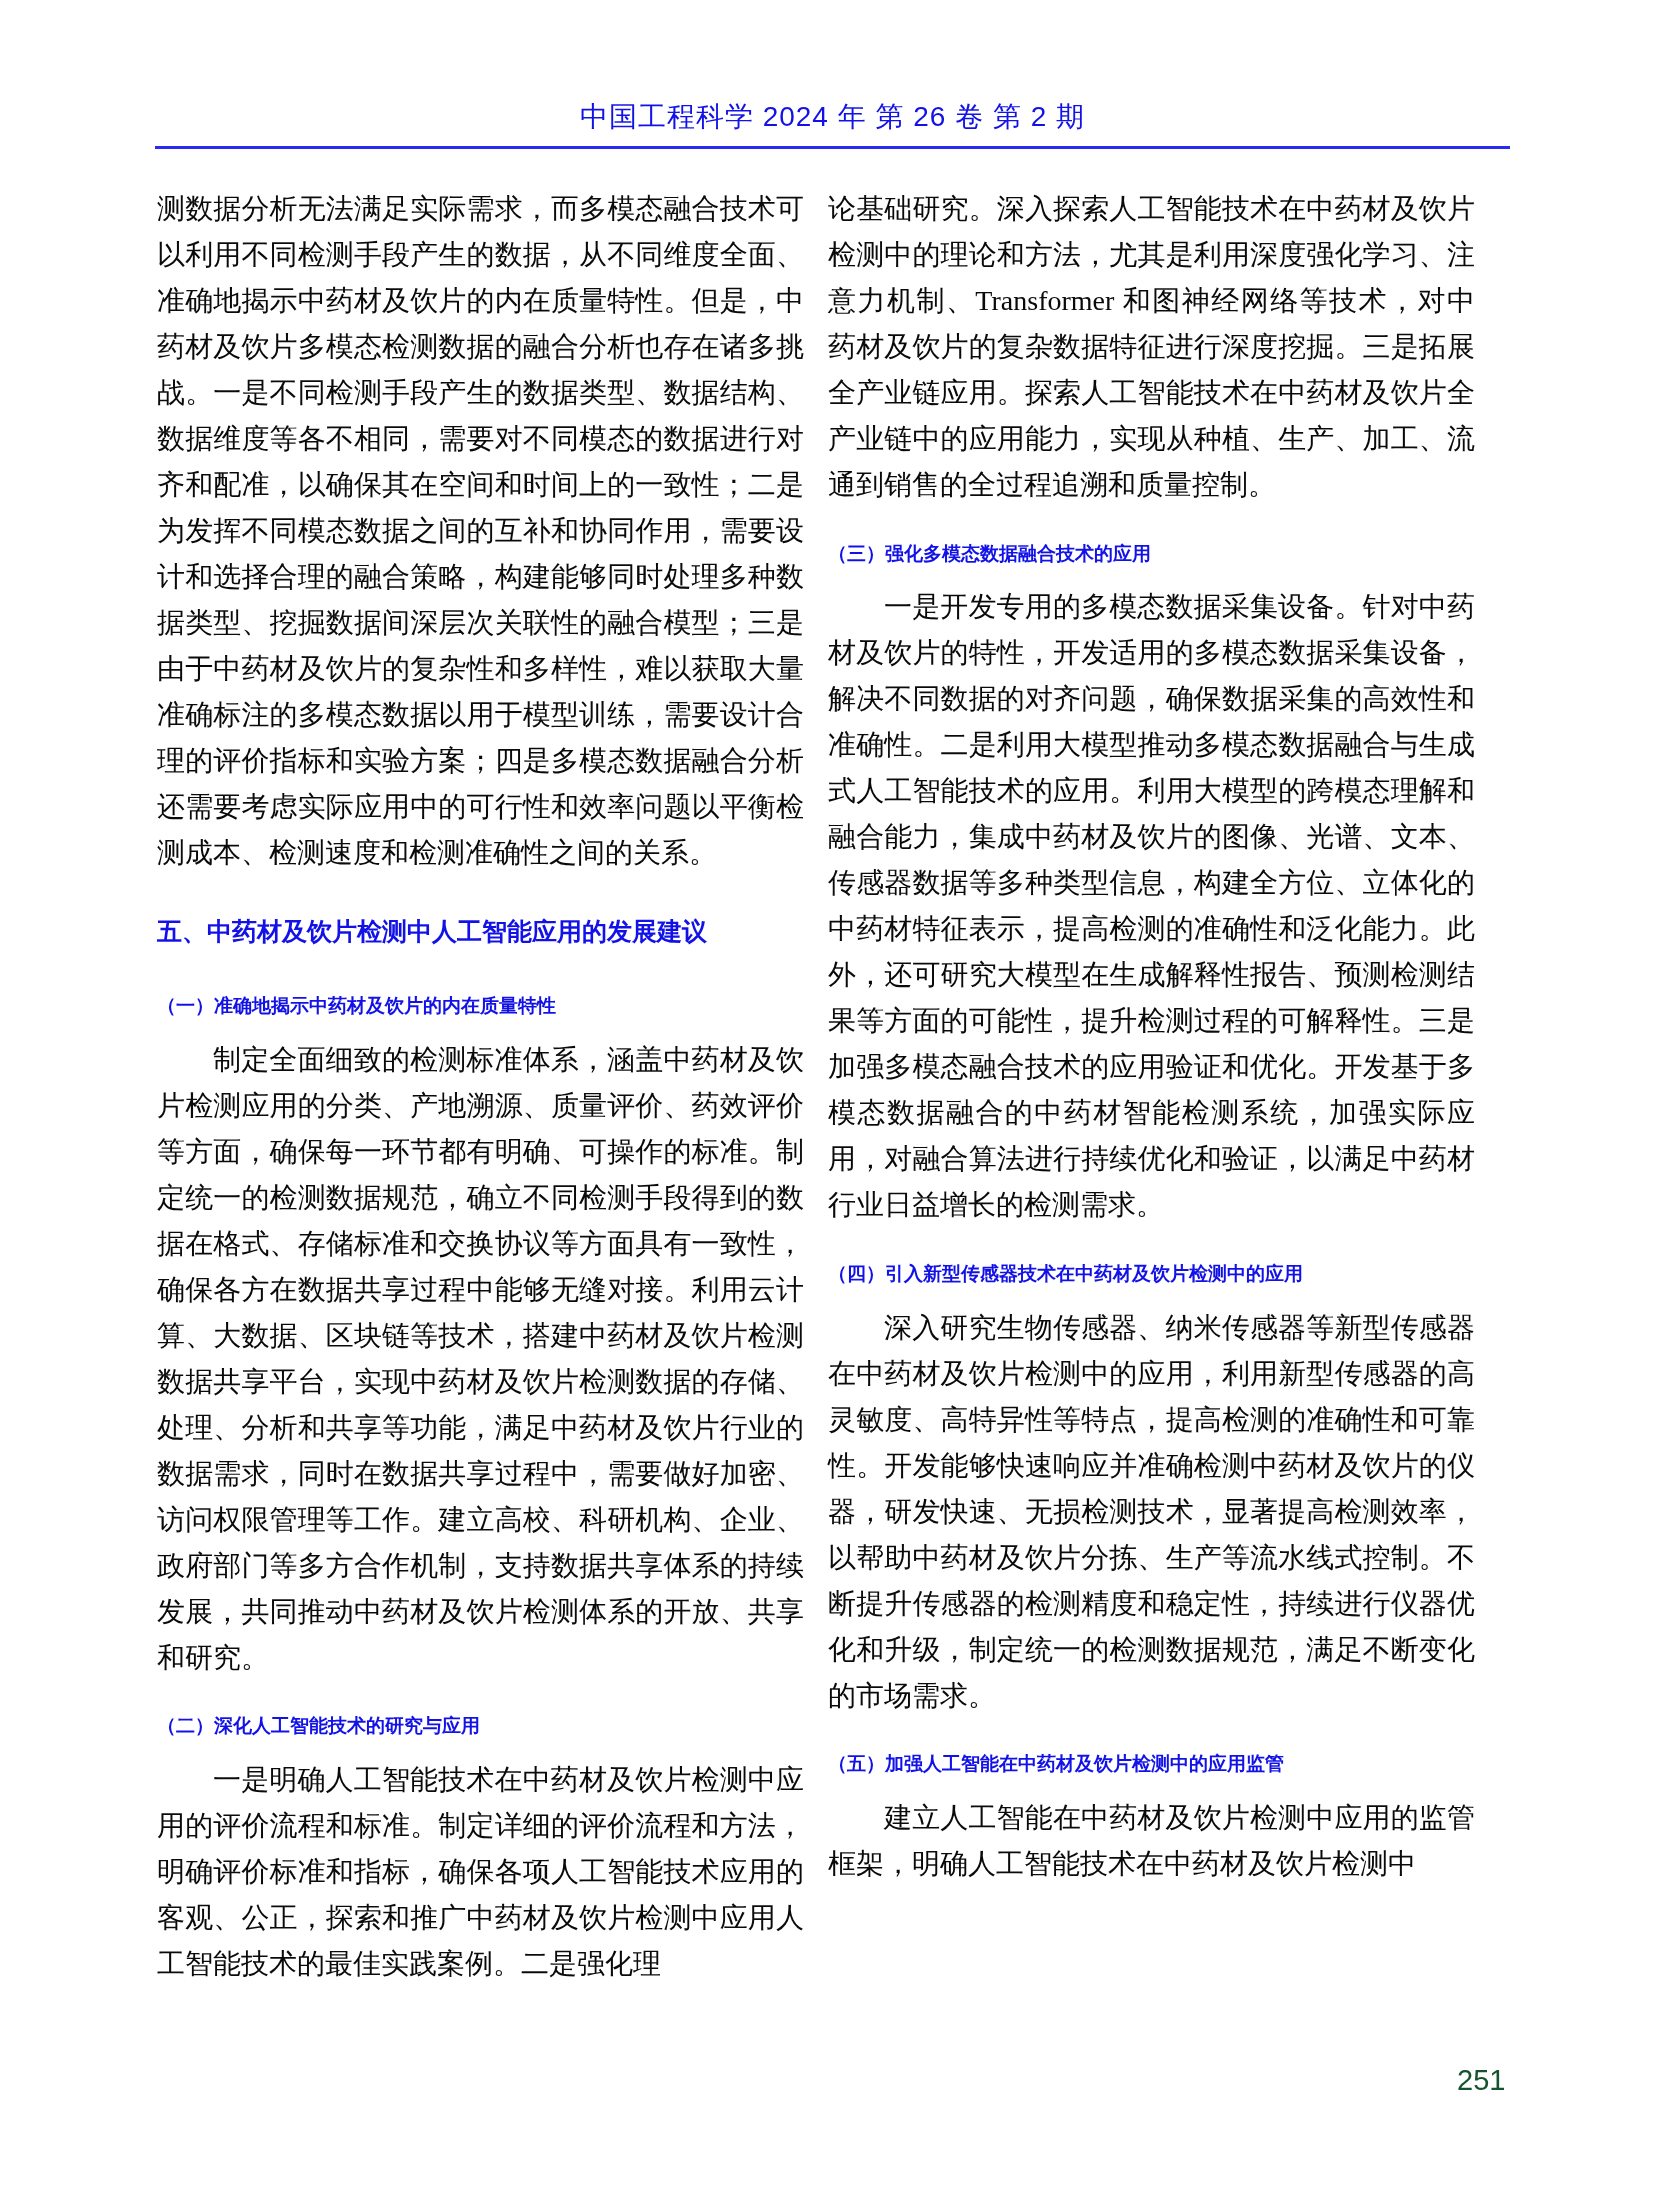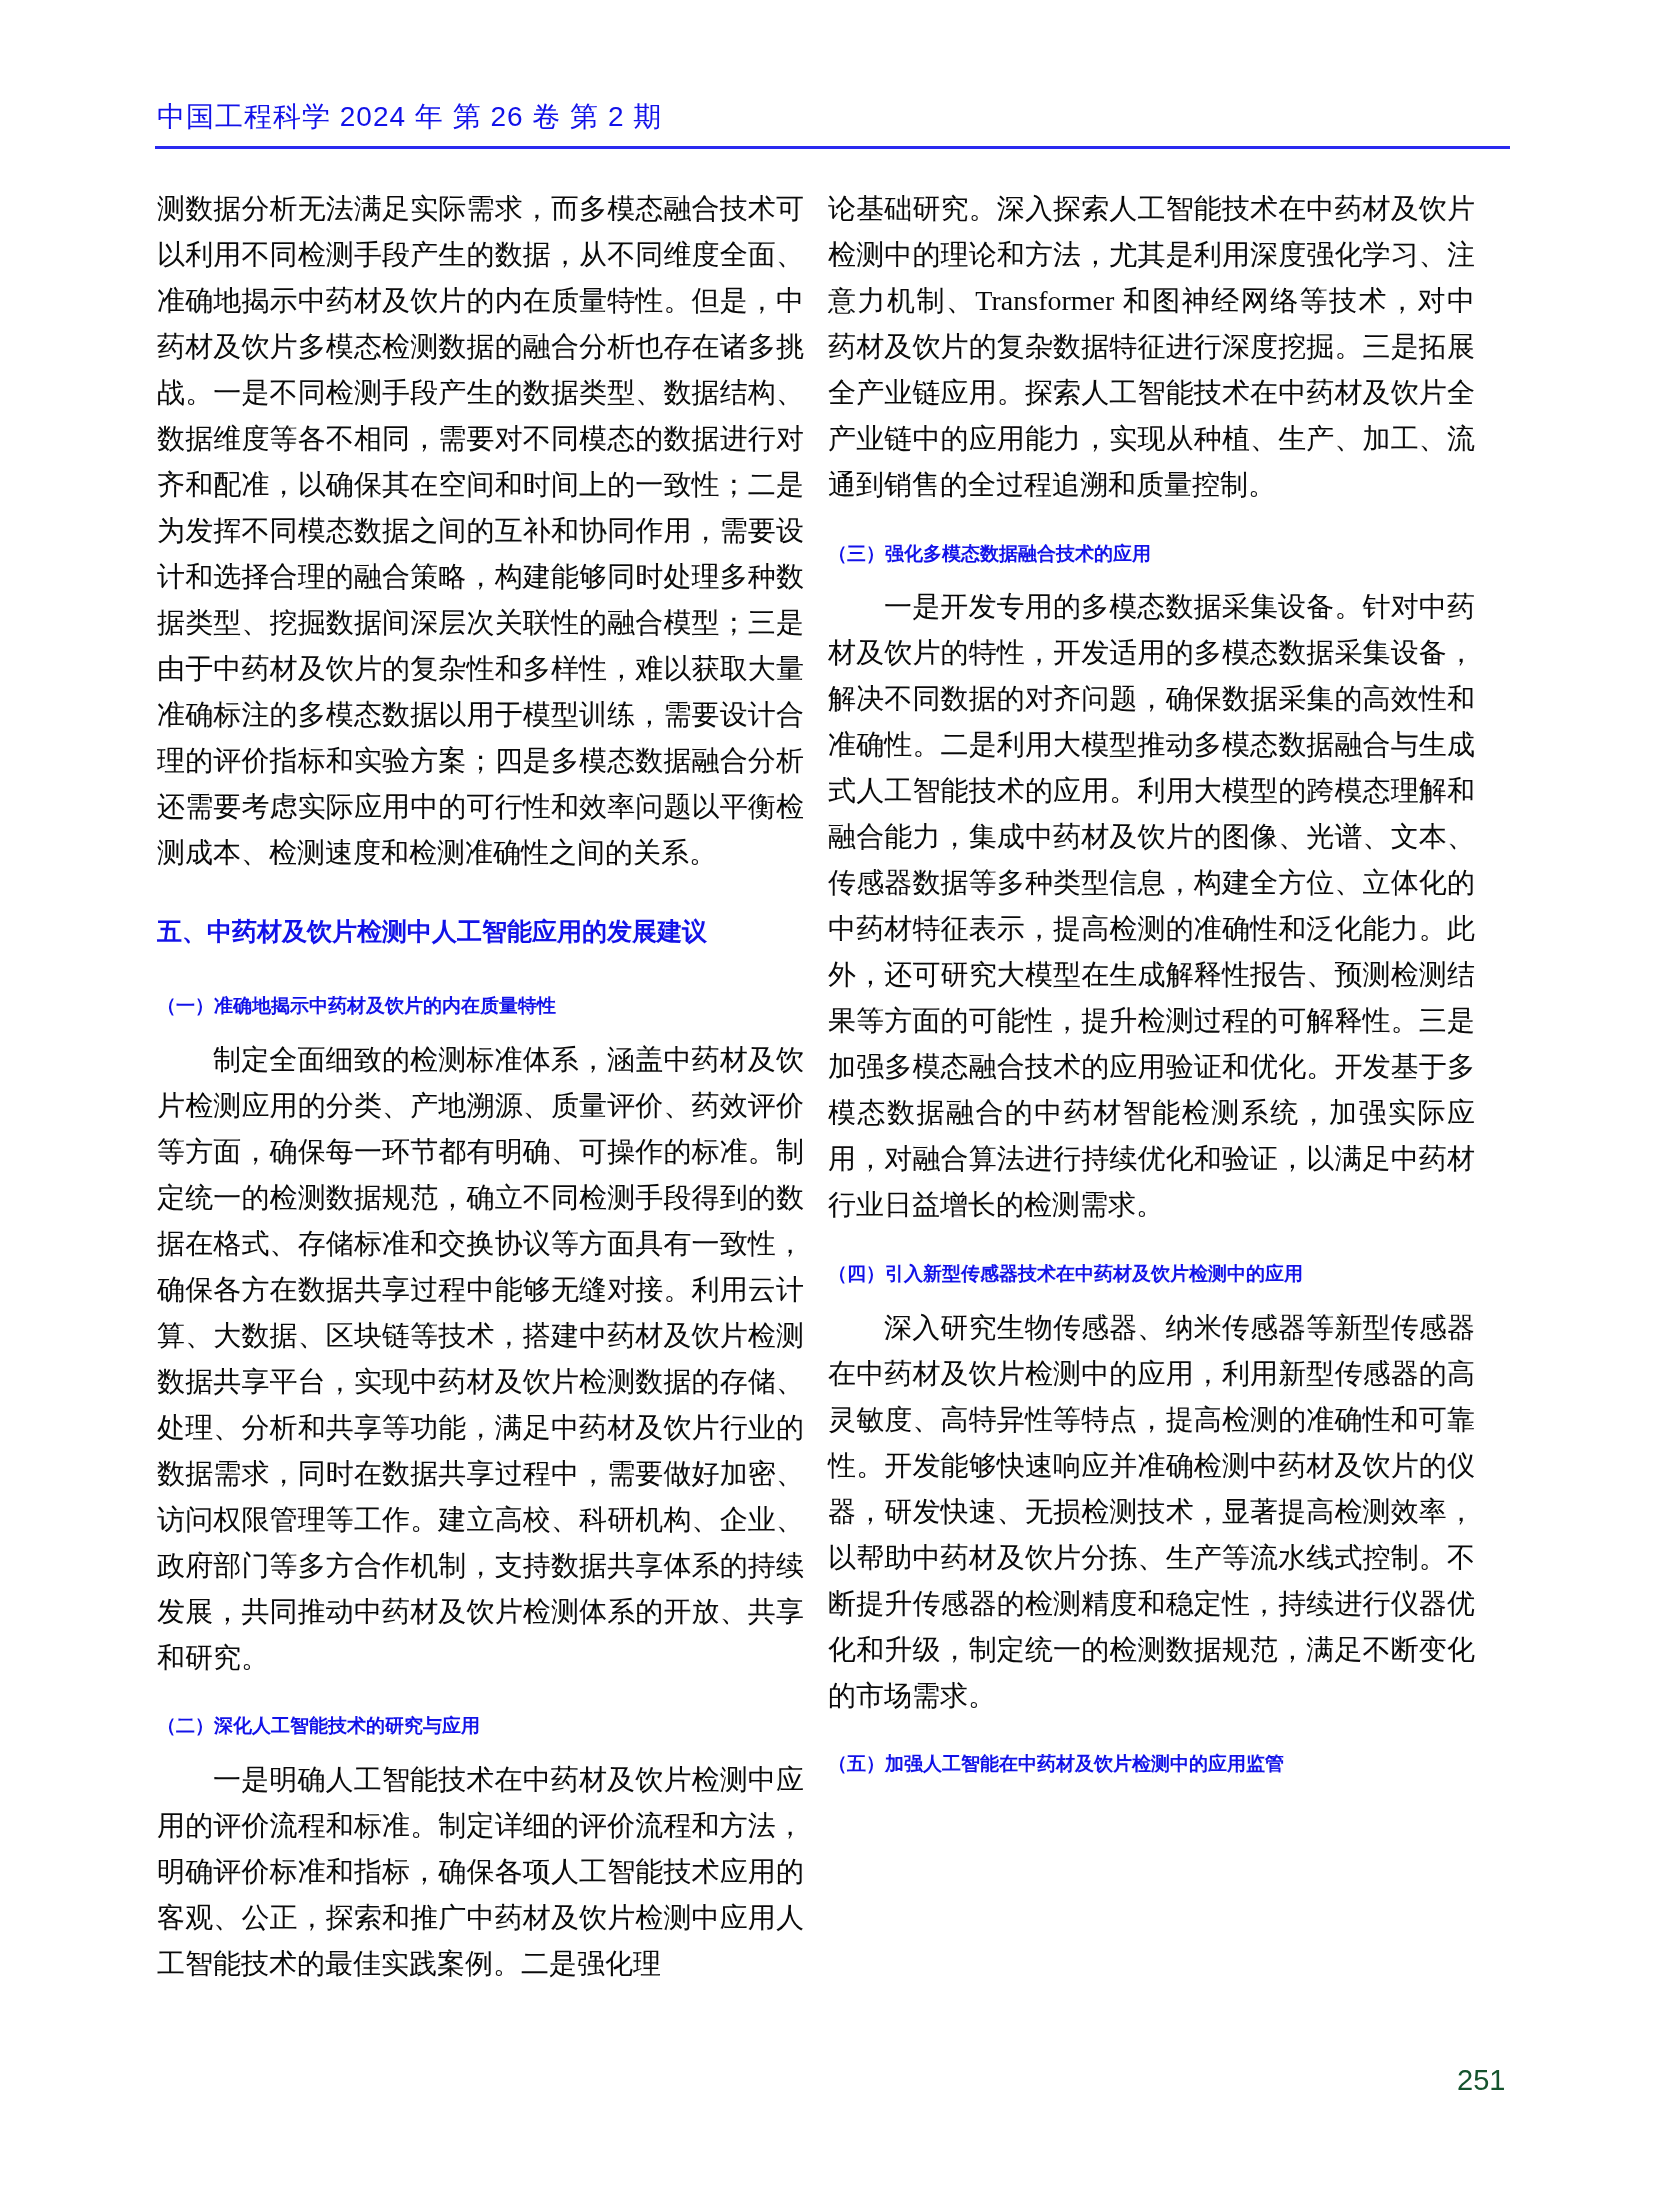--- a/index.html
+++ b/index.html
@@ -8,21 +8,21 @@
     width:1667px;height:2207px;
     background:#ffffff;
     margin:0 auto;
     overflow:hidden;
     font-family:"Liberation Serif","DejaVu Serif",serif;
     color:#0a0a0a;
   }
   .journal-header{
     position:absolute;
     top:98px;right:159px;left:157px;
-    text-align:left;
+    text-align:center;
     font-family:"Liberation Sans","DejaVu Sans",sans-serif;
     font-size:28px;
     color:#1212e8;
     letter-spacing:1px;
     white-space:nowrap;
   }
   .header-rule{
     position:absolute;
     top:146px;left:155px;right:157px;
     height:2.9px;
@@ -89,18 +89,19 @@
     <p class="body-par indent">一是明确人工智能技术在中药材及饮片检测中应用的评价流程和标准。制定详细的评价流程和方法，明确评价标准和指标，确保各项人工智能技术应用的客观、公正，探索和推广中药材及饮片检测中应用人工智能技术的最佳实践案例。二是强化理</p>
   </div>
 
   <div class="col col-right">
     <p class="body-par">论基础研究。深入探索人工智能技术在中药材及饮片检测中的理论和方法，尤其是利用深度强化学习、注意力机制、Transformer 和图神经网络等技术，对中药材及饮片的复杂数据特征进行深度挖掘。三是拓展全产业链应用。探索人工智能技术在中药材及饮片全产业链中的应用能力，实现从种植、生产、加工、流通到销售的全过程追溯和质量控制。</p>
     <div class="h2">（三）强化多模态数据融合技术的应用</div>
     <p class="body-par indent">一是开发专用的多模态数据采集设备。针对中药材及饮片的特性，开发适用的多模态数据采集设备，解决不同数据的对齐问题，确保数据采集的高效性和准确性。二是利用大模型推动多模态数据融合与生成式人工智能技术的应用。利用大模型的跨模态理解和融合能力，集成中药材及饮片的图像、光谱、文本、传感器数据等多种类型信息，构建全方位、立体化的中药材特征表示，提高检测的准确性和泛化能力。此外，还可研究大模型在生成解释性报告、预测检测结果等方面的可能性，提升检测过程的可解释性。三是加强多模态融合技术的应用验证和优化。开发基于多模态数据融合的中药材智能检测系统，加强实际应用，对融合算法进行持续优化和验证，以满足中药材行业日益增长的检测需求。</p>
     <div class="h2">（四）引入新型传感器技术在中药材及饮片检测中的应用</div>
     <p class="body-par indent">深入研究生物传感器、纳米传感器等新型传感器在中药材及饮片检测中的应用，利用新型传感器的高灵敏度、高特异性等特点，提高检测的准确性和可靠性。开发能够快速响应并准确检测中药材及饮片的仪器，研发快速、无损检测技术，显著提高检测效率，以帮助中药材及饮片分拣、生产等流水线式控制。不断提升传感器的检测精度和稳定性，持续进行仪器优化和升级，制定统一的检测数据规范，满足不断变化的市场需求。</p>
     <div class="h2">（五）加强人工智能在中药材及饮片检测中的应用监管</div>
+    <p class="body-par indent">建立人工智能在中药材及饮片检测中应用的监管框架，明确人工智能技术在中药材及饮片检测中</p>
   </div>
 
   <div class="page-number">251</div>
 
 </div>
 
 
 </body></html>

